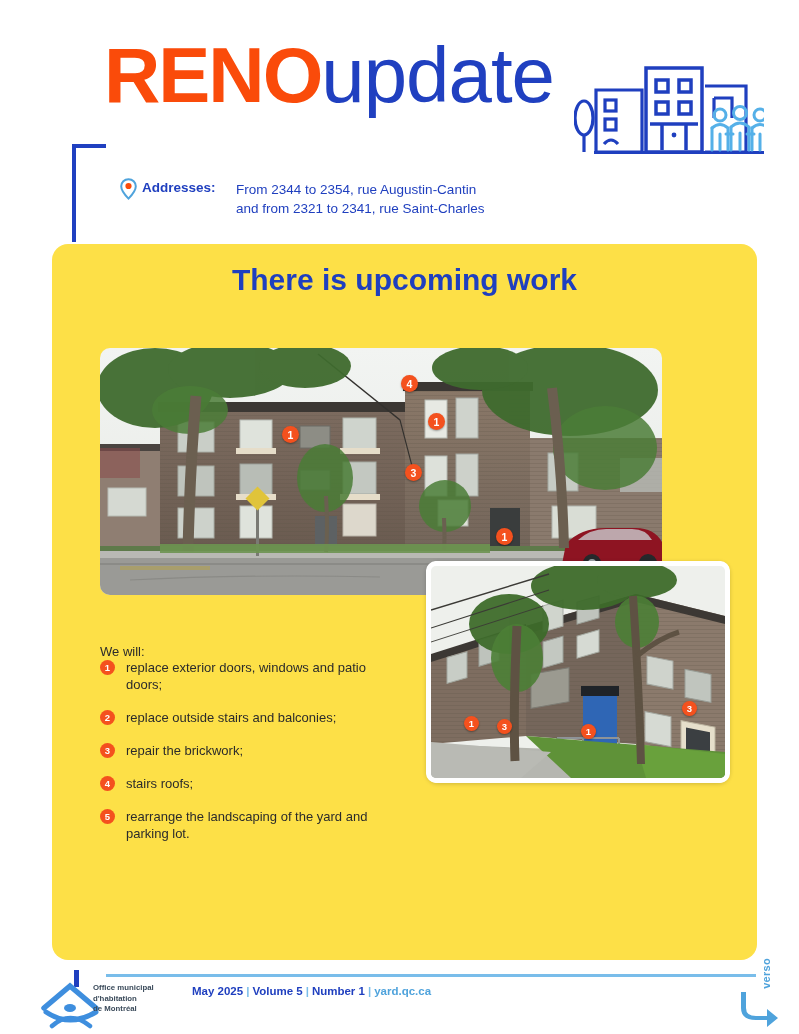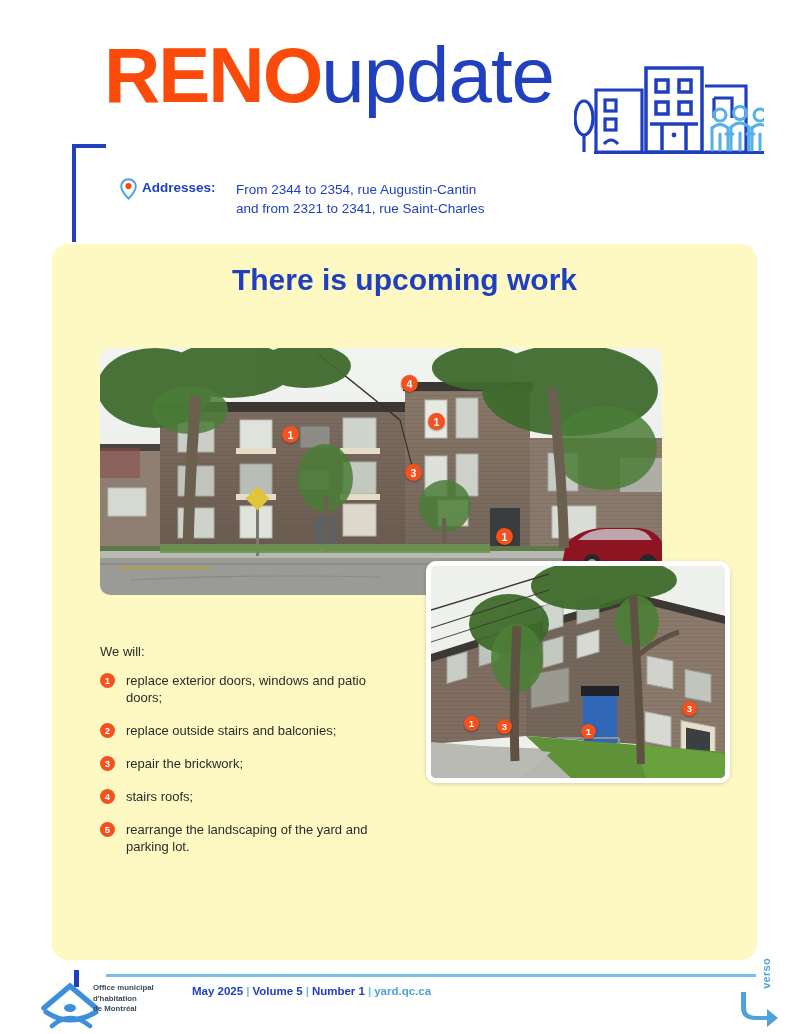--- a/index.html
+++ b/index.html
@@ -42,21 +42,21 @@
   }
   .addr-lines{
     position:absolute;left:116px;top:4px;
     font-size:13.5px;color:#1F3FBF;line-height:19px;white-space:nowrap;
   }
 
   
   .card{
     position:absolute;left:52px;top:244px;
     width:705px;height:716px;
-    background:#fef9c3;border-radius:16px;
+    background:#fde047;border-radius:16px;
   }
 
   .headline{
     position:absolute;left:0;top:18px;width:705px;
     text-align:center;color:#1F3FBF;
     font-size:30px;font-weight:bold;line-height:36px;
   }
 
   
   .photo-main{
@@ -79,21 +79,21 @@
     position:absolute;width:17px;height:17px;border-radius:50%;
     background:#F4511E;color:#fff;
     font-size:10.5px;font-weight:bold;
     display:flex;align-items:center;justify-content:center;
     box-shadow:0 1px 2px rgba(0,0,0,.35);
   }
   .marker.sm{width:15px;height:15px;font-size:9.5px;}
 
   
   .list-wrap{position:absolute;left:48px;top:400px;width:300px;}
-  .we-will{font-size:13px;color:#2b2b2b;margin-bottom:13px;}
+  .we-will{font-size:13px;color:#2b2b2b;}
   .li{position:relative;padding-left:26px;margin-bottom:16px;
       font-size:13px;color:#2b2b2b;line-height:17px;}
   .li .num{
     position:absolute;left:0;top:1px;width:15px;height:15px;border-radius:50%;
     background:#F4511E;color:#fff;font-size:9.5px;font-weight:bold;
     display:flex;align-items:center;justify-content:center;
   }
 
   
   .footer{position:absolute;left:0;top:960px;width:799px;height:58px;}

